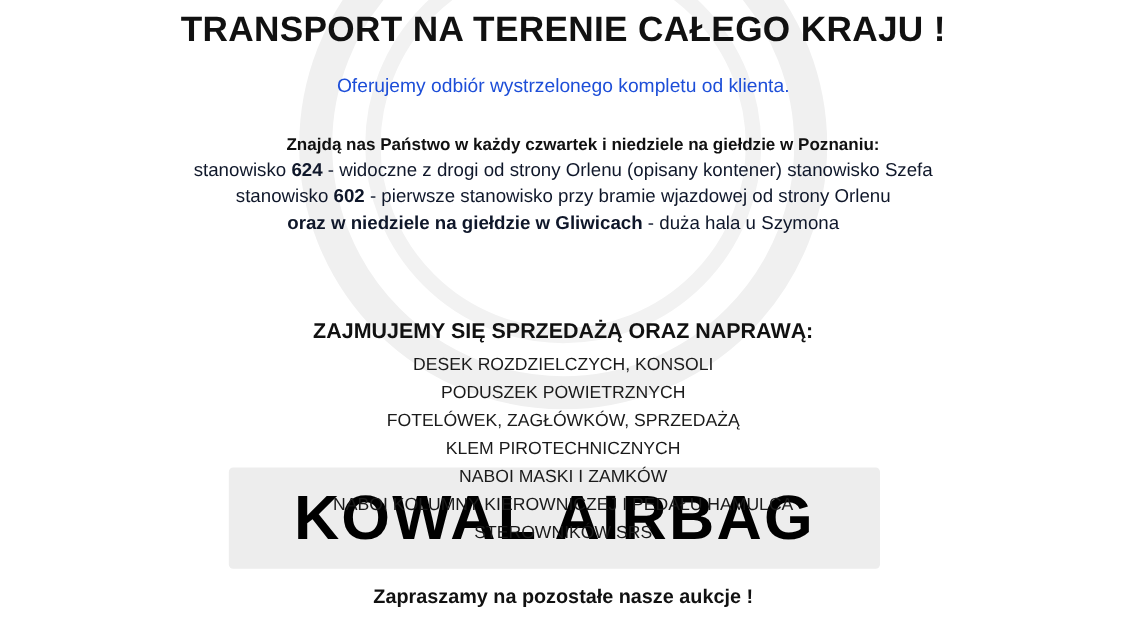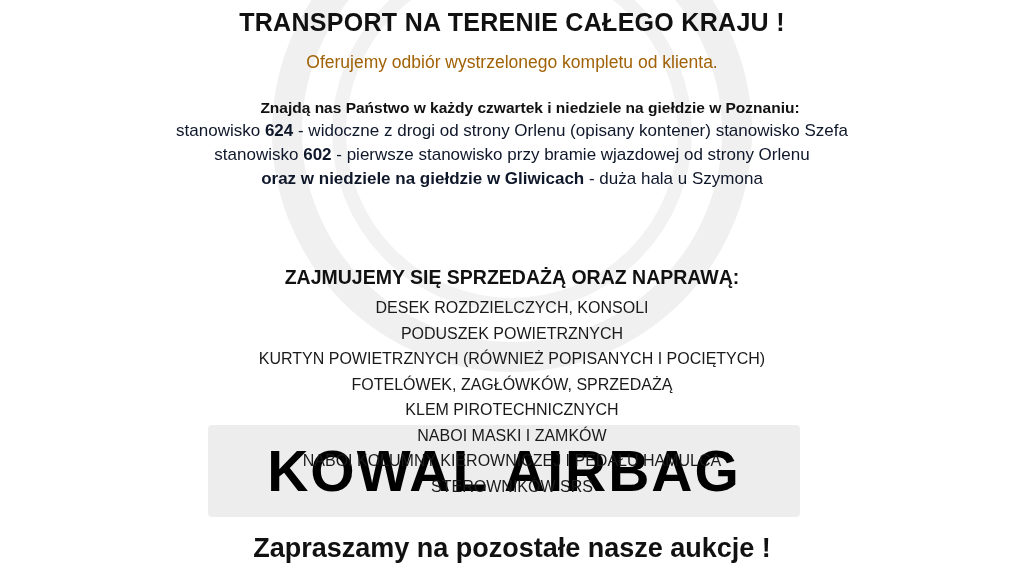--- a/index.html
+++ b/index.html
@@ -82,31 +82,31 @@
   .content {
     position: relative;
     z-index: 2;
     width: 1024px;
     text-align: center;
   }
 
   .headline {
     margin: 0;
     padding-top: 8px;
-    font-size: 25px;
+    font-size: 32px;
     font-weight: bold;
     letter-spacing: 0.3px;
     color: #111111;
   }
 
   .subhead {
-    margin: 0;
+    margin: 8px;
     padding-top: 15px;
     font-size: 17.5px;
-    color: #a16207;
+    color: #1d4ed8;
   }
 
   .find-block {
     padding-top: 26px;
   }
   .find-title {
     font-size: 15.5px;
     font-weight: bold;
     color: #111111;
     padding-left: 36px;
@@ -131,21 +131,21 @@
     margin-top: 33px;
   }
   .service-item {
     font-size: 16px;
     line-height: 25.5px;
     color: #1a1a1a;
   }
 
   .footer {
     padding-top: 34px;
-    font-size: 27px;
+    font-size: 18px;
     font-weight: bold;
     color: #111111;
   }
 </style>
 </head>
 <body>
 
 <div class="page">
 
   <div class="watermark">
@@ -174,21 +174,20 @@
 
       <div class="find-line">
         <span></span><b>oraz w niedziele na giełdzie w Gliwicach</b><span> - duża hala u Szymona</span>
       </div>
     </div>
 
     <div class="services">
       <div class="services-title">ZAJMUJEMY SIĘ SPRZEDAŻĄ ORAZ NAPRAWĄ:</div>
       <div class="service-item">DESEK ROZDZIELCZYCH, KONSOLI</div>
       <div class="service-item">PODUSZEK POWIETRZNYCH</div>
-      <div class="service-item">KURTYN POWIETRZNYCH (RÓWNIEŻ POPISANYCH I POCIĘTYCH)</div>
       <div class="service-item">FOTELÓWEK, ZAGŁÓWKÓW, SPRZEDAŻĄ</div>
       <div class="service-item">KLEM PIROTECHNICZNYCH</div>
       <div class="service-item">NABOI MASKI I ZAMKÓW</div>
       <div class="service-item">NABOI KOLUMNY KIEROWNICZEJ I PEDAŁU HAMULCA</div>
       <div class="service-item">STEROWNIKÓW SRS</div>
     </div>
 
     <div class="footer">Zapraszamy na pozostałe nasze aukcje !</div>
 
   </div>

